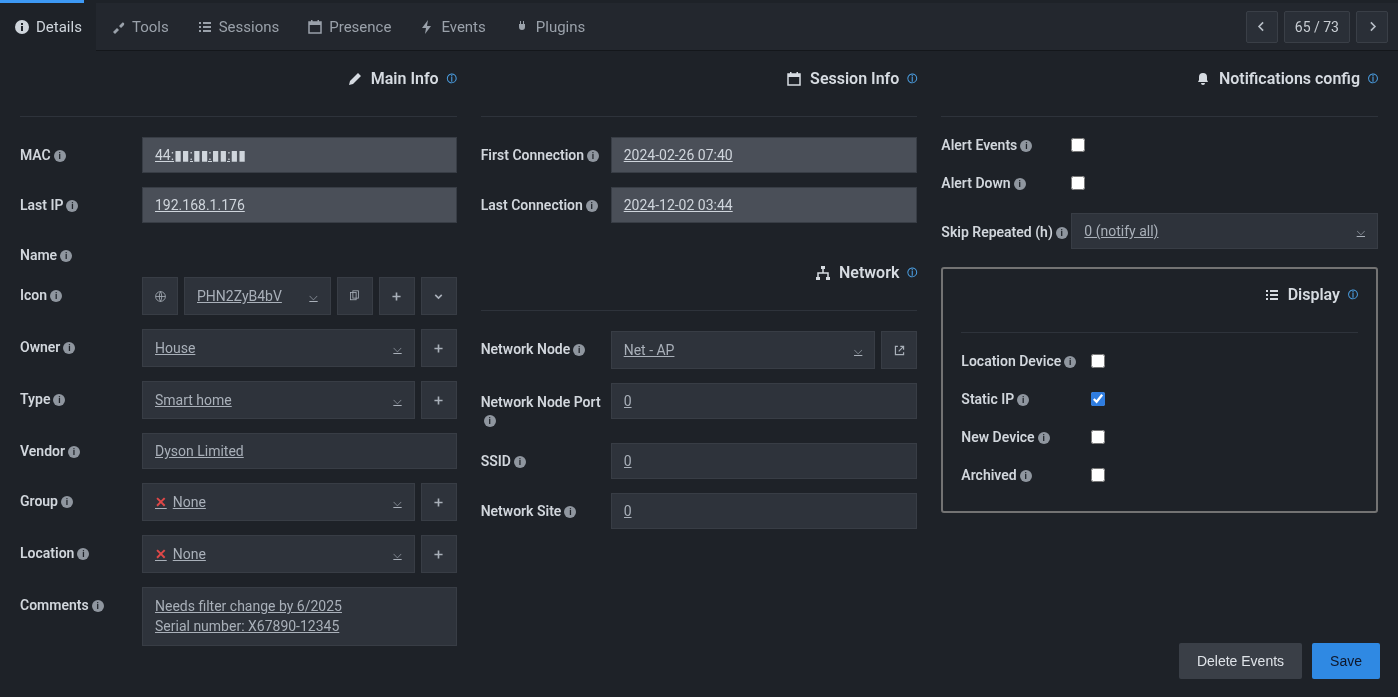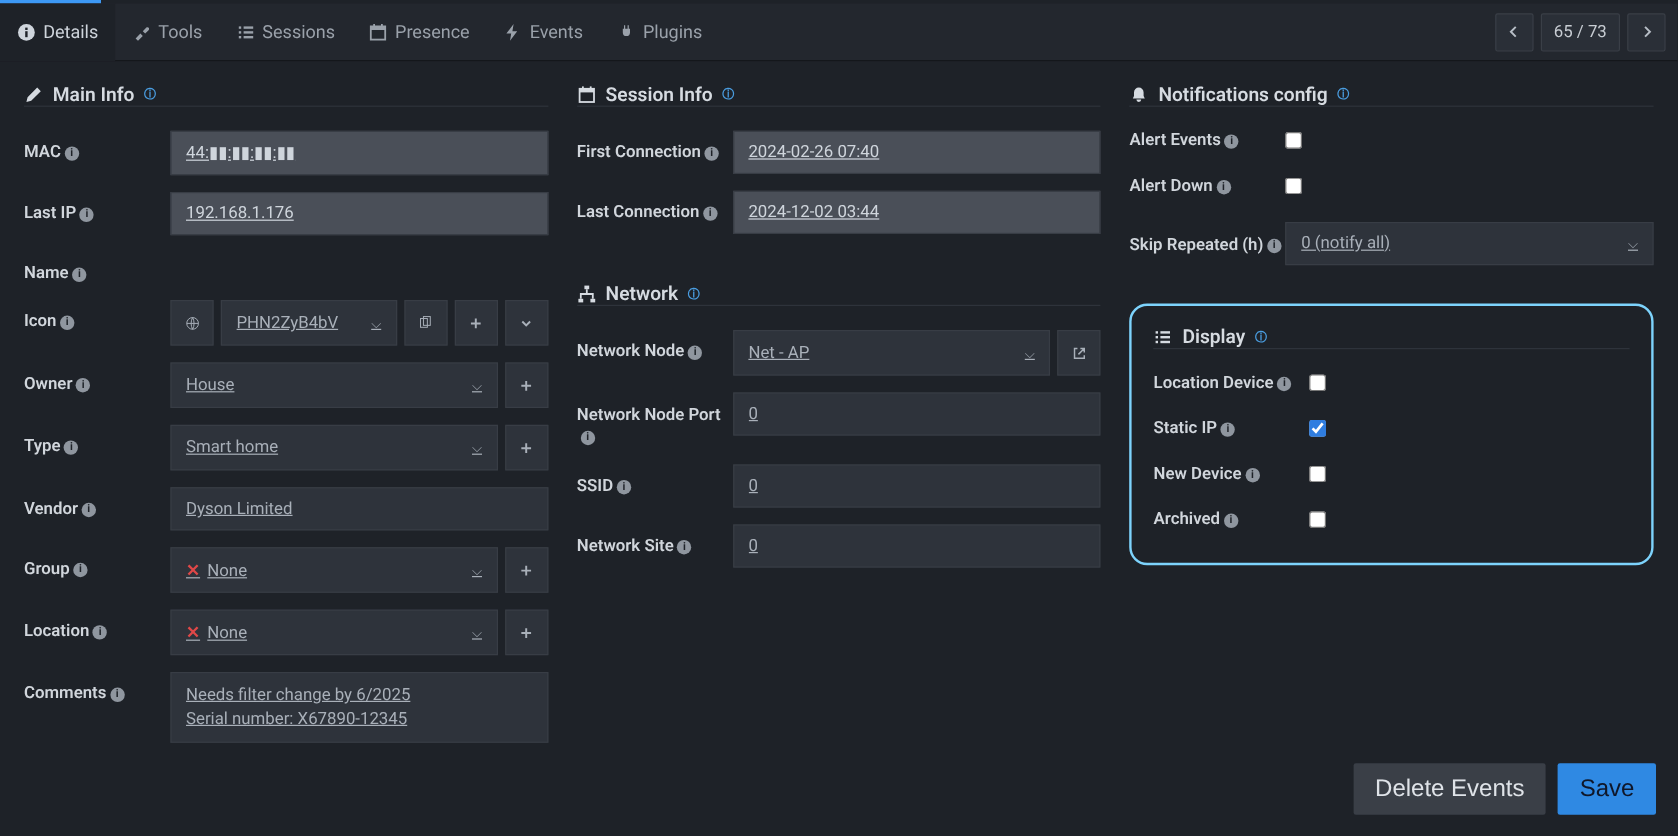--- a/index.html
+++ b/index.html
@@ -62,23 +62,24 @@
   gap: 24px;
 }
 .col { flex: 1; min-width: 0; }
 .section-title {
   display: flex;
   align-items: center;
   gap: 8px;
   font-size: 16px;
   font-weight: 600;
   color: #d6dbe1;
-  padding-bottom: 0;
+  padding-bottom: 28px;
   border-bottom: 1px solid #2e333b;
   margin-bottom: 20px;
+  justify-content: flex-end;
 }
 .section-title .help {
   font-size: 10px;
   color: #4a9de0;
   vertical-align: super;
 }
 .info-circle {
   display: inline-block;
   width: 12px; height: 12px;
   border-radius: 50%;
@@ -157,38 +158,38 @@
   align-items: center;
   margin-bottom: 22px;
 }
 .checkbox-row .field-label { padding-top: 0; }
 .chk {
   width: 14px; height: 14px;
   accent-color: #2f7de0;
   cursor: pointer;
 }
 .highlight-box {
-  border: 2px solid #7dd3fc;
-  border-radius: 15px;
+  border: 2px solid #737373;
+  border-radius: 3px;
   padding: 14px 18px 28px;
   margin-top: 12px;
 }
 .highlight-box .section-title { margin-top: 2px; }
 .footer-actions {
   position: absolute;
   right: 18px;
   bottom: 18px;
   display: flex;
   gap: 10px;
 }
 .btn {
   padding: 10px 18px;
   border: none;
   cursor: pointer;
-  font-size: 20px;
+  font-size: 14px;
   font-weight: 500;
   color: #dfe3e8;
   background: #3a3f47;
   border-radius: 2px;
 }
 .btn.primary { background: #2f89e3; color: #0f172a; }
 svg.ic { width: 16px; height: 16px; fill: currentColor; }
 svg.ic-sm { width: 13px; height: 13px; fill: currentColor; }
 </style>
 </head>
@@ -464,21 +465,21 @@
       <span class="help">ⓘ</span>
     </div>
     <div class="checkbox-row">
       <div class="field-label wide"><span>Alert Events</span><span class="info-circle">i</span></div>
       <input type="checkbox" class="chk" style="">
     </div>
     <div class="checkbox-row">
       <div class="field-label wide"><span>Alert Down</span><span class="info-circle">i</span></div>
       <input type="checkbox" class="chk" style="">
     </div>
-    <div class="field-row" style="margin-bottom:32px">
+    <div class="field-row" style="margin-bottom:18px">
       <div class="field-label wide" style="line-height:1.3"><span>Skip Repeated (h)</span><span class="info-circle">i</span></div>
       <div class="field-ctrl">
           <div class="select-box">
             <span>0 (notify all)</span>
             <span class="caret">⌵</span>
           </div>
         </div>
     </div>
 
     <div class="highlight-box">

